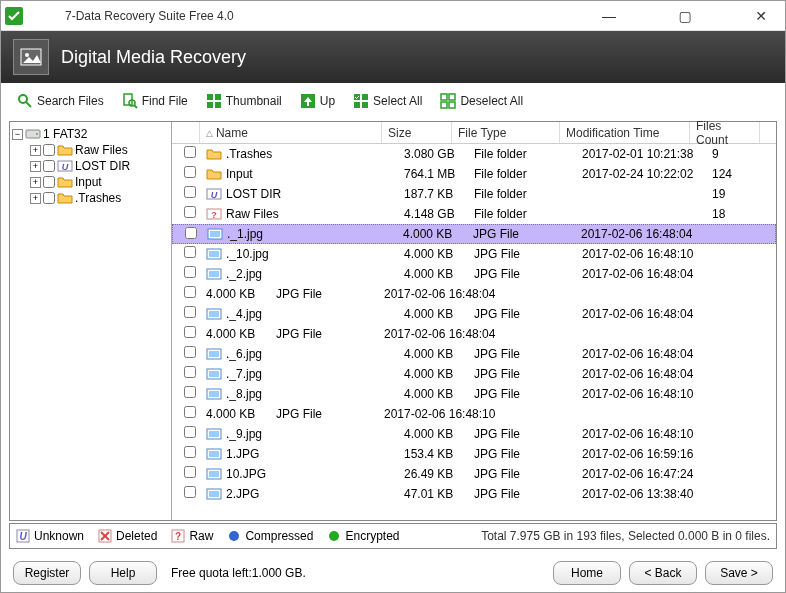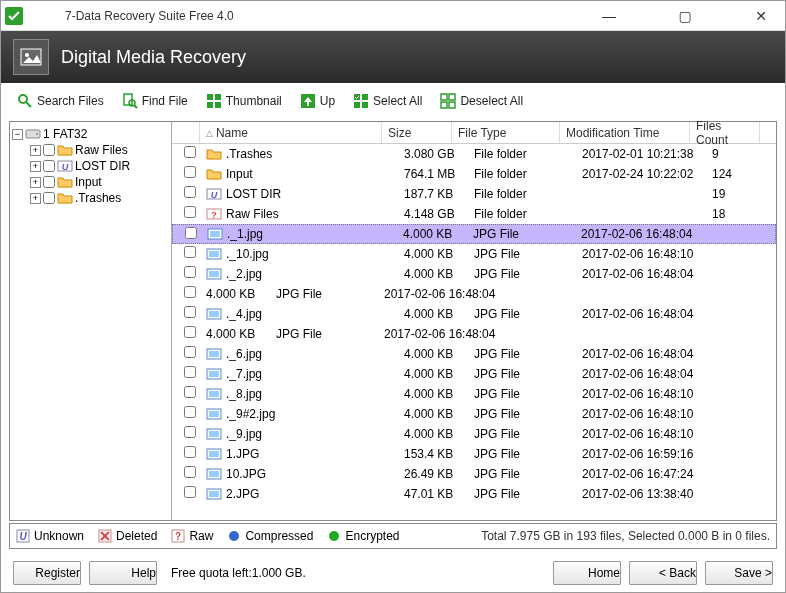--- a/index.html
+++ b/index.html
@@ -40,21 +40,21 @@
 .row .cell { padding: 0 6px; overflow: hidden; white-space: nowrap; }
 .row .cell.col-name { display: flex; align-items: center; gap: 4px; }
 .row .rcb { width: 12px; height: 12px; margin-left: 6px; }
 .row .ricon { width: 16px; height: 14px; display:flex; align-items:center; justify-content:center; }
 .sort-arrow { font-size:9px; color:#888; margin-right:3px; }
 .legend { height: 26px; border: 1px solid #888; margin: 2px 8px; display: flex; align-items: center; padding: 0 6px; font-size: 12px; gap: 14px; }
 .legend .li { display: flex; align-items: center; gap: 4px; }
 .legend .sumtext { margin-left: auto; color: #333; }
 .lgicon { width:14px; height:14px; display:inline-flex; align-items:center; justify-content:center; }
 .bottom { height: 44px; display: flex; align-items: center; padding: 0 12px; gap: 8px; }
-.bottom .btn { min-width: 68px; height: 24px; background: linear-gradient(#fdfdfd,#e6e6e6); border: 1px solid #999; border-radius: 1px; font-size: 12px; cursor: default; text-align: right; }
+.bottom .btn { min-width: 68px; height: 24px; background: linear-gradient(#fdfdfd,#e6e6e6); border: 1px solid #999; border-radius: 8px; font-size: 12px; cursor: default; }
 .bottom .quota { font-size: 12px; margin-left: 6px; }
 .bottom .spacer { flex: 1; }
 svg { display:block; }
 .scrollbar-space { width:16px; }
 </style>
 </head>
 <body>
 
 <div class="titlebar">
   <div class="app-icon">
@@ -400,29 +400,20 @@
             </span>
             <span>._8.jpg</span>
           </div>
           <div class="cell col-size">4.000 KB</div>
           <div class="cell col-type">JPG File</div>
           <div class="cell col-mod">2017-02-06 16:48:10</div>
           <div class="cell col-cnt"></div>
         </div>
         <div class="row">
           <div class="cell col-chk"><input type="checkbox" class="rcb" style=""></div>
-          <div class="cell col-name">
-            <span class="ricon">
-              <svg viewBox="0 0 16 12">
-                <rect x="1" y="1" width="14" height="10" fill="#fff" stroke="#58c"></rect>
-                <rect x="3" y="3" width="10" height="6" fill="#9cf"></rect>
-              </svg>
-            </span>
-            <span>._9#2.jpg</span>
-          </div>
           <div class="cell col-size">4.000 KB</div>
           <div class="cell col-type">JPG File</div>
           <div class="cell col-mod">2017-02-06 16:48:10</div>
           <div class="cell col-cnt"></div>
         </div>
         <div class="row">
           <div class="cell col-chk"><input type="checkbox" class="rcb" style=""></div>
           <div class="cell col-name">
             <span class="ricon">
               <svg viewBox="0 0 16 12">

